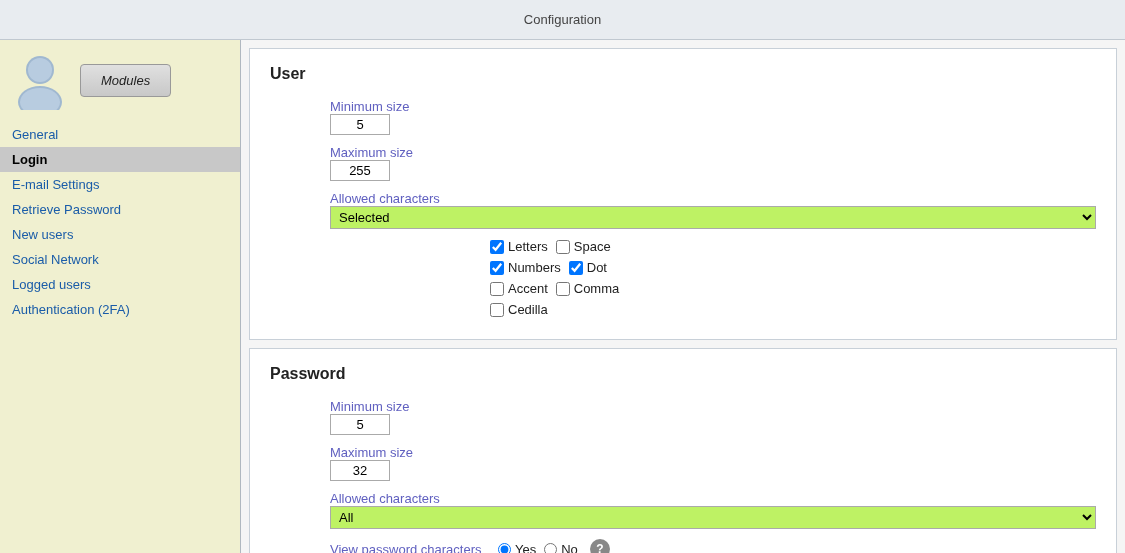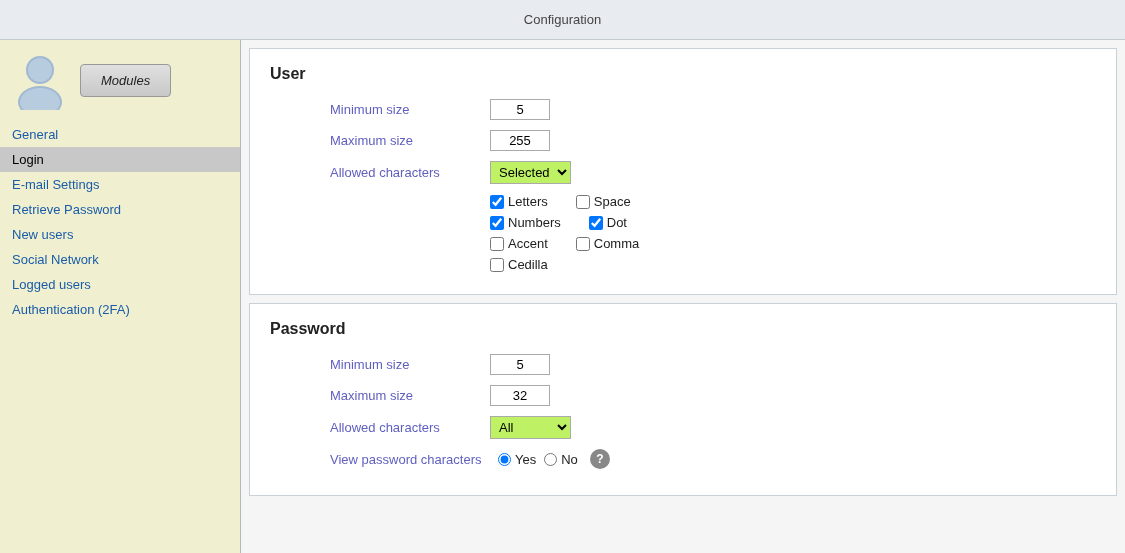--- a/index.html
+++ b/index.html
@@ -60,21 +60,21 @@
       padding: 5px 12px;
       cursor: pointer;
     }
     .sidebar-nav li a {
       color: #1a5ca8;
       text-decoration: none;
       font-size: 13px;
     }
     .sidebar-nav li.active {
       background: #c8c8c8;
-      font-weight: normal;
+      font-weight: bold;
     }
     .sidebar-nav li.active a {
       color: #000;
       text-decoration: none;
     }
     .content-area {
       flex: 1;
       background: #f5f5f5;
       overflow-y: auto;
       padding: 0;
@@ -87,23 +87,23 @@
       padding: 16px 20px;
     }
     .section-title {
       font-size: 16px;
       font-weight: bold;
       color: #222;
       margin-bottom: 16px;
     }
     .form-row {
       display: flex;
-      align-items: center;
       margin-bottom: 10px;
       padding-left: 60px;
+      flex-direction: column;
     }
     .form-label {
       color: #6060c0;
       width: 160px;
       font-size: 13px;
     }
     .form-input {
       border: 1px solid #aaa;
       padding: 2px 6px;
       font-size: 13px;
@@ -114,21 +114,21 @@
       border: 1px solid #aaa;
       padding: 2px 4px;
       font-size: 13px;
       background: #bef264;
     }
     .checkbox-row {
       display: flex;
       align-items: center;
       padding-left: 220px;
       margin-bottom: 6px;
-      gap: 28px;
+      gap: 8px;
     }
     .checkbox-item {
       display: flex;
       align-items: center;
       gap: 4px;
       font-size: 13px;
       color: #222;
     }
     .checkbox-item input[type="checkbox"] {
       width: 14px;

